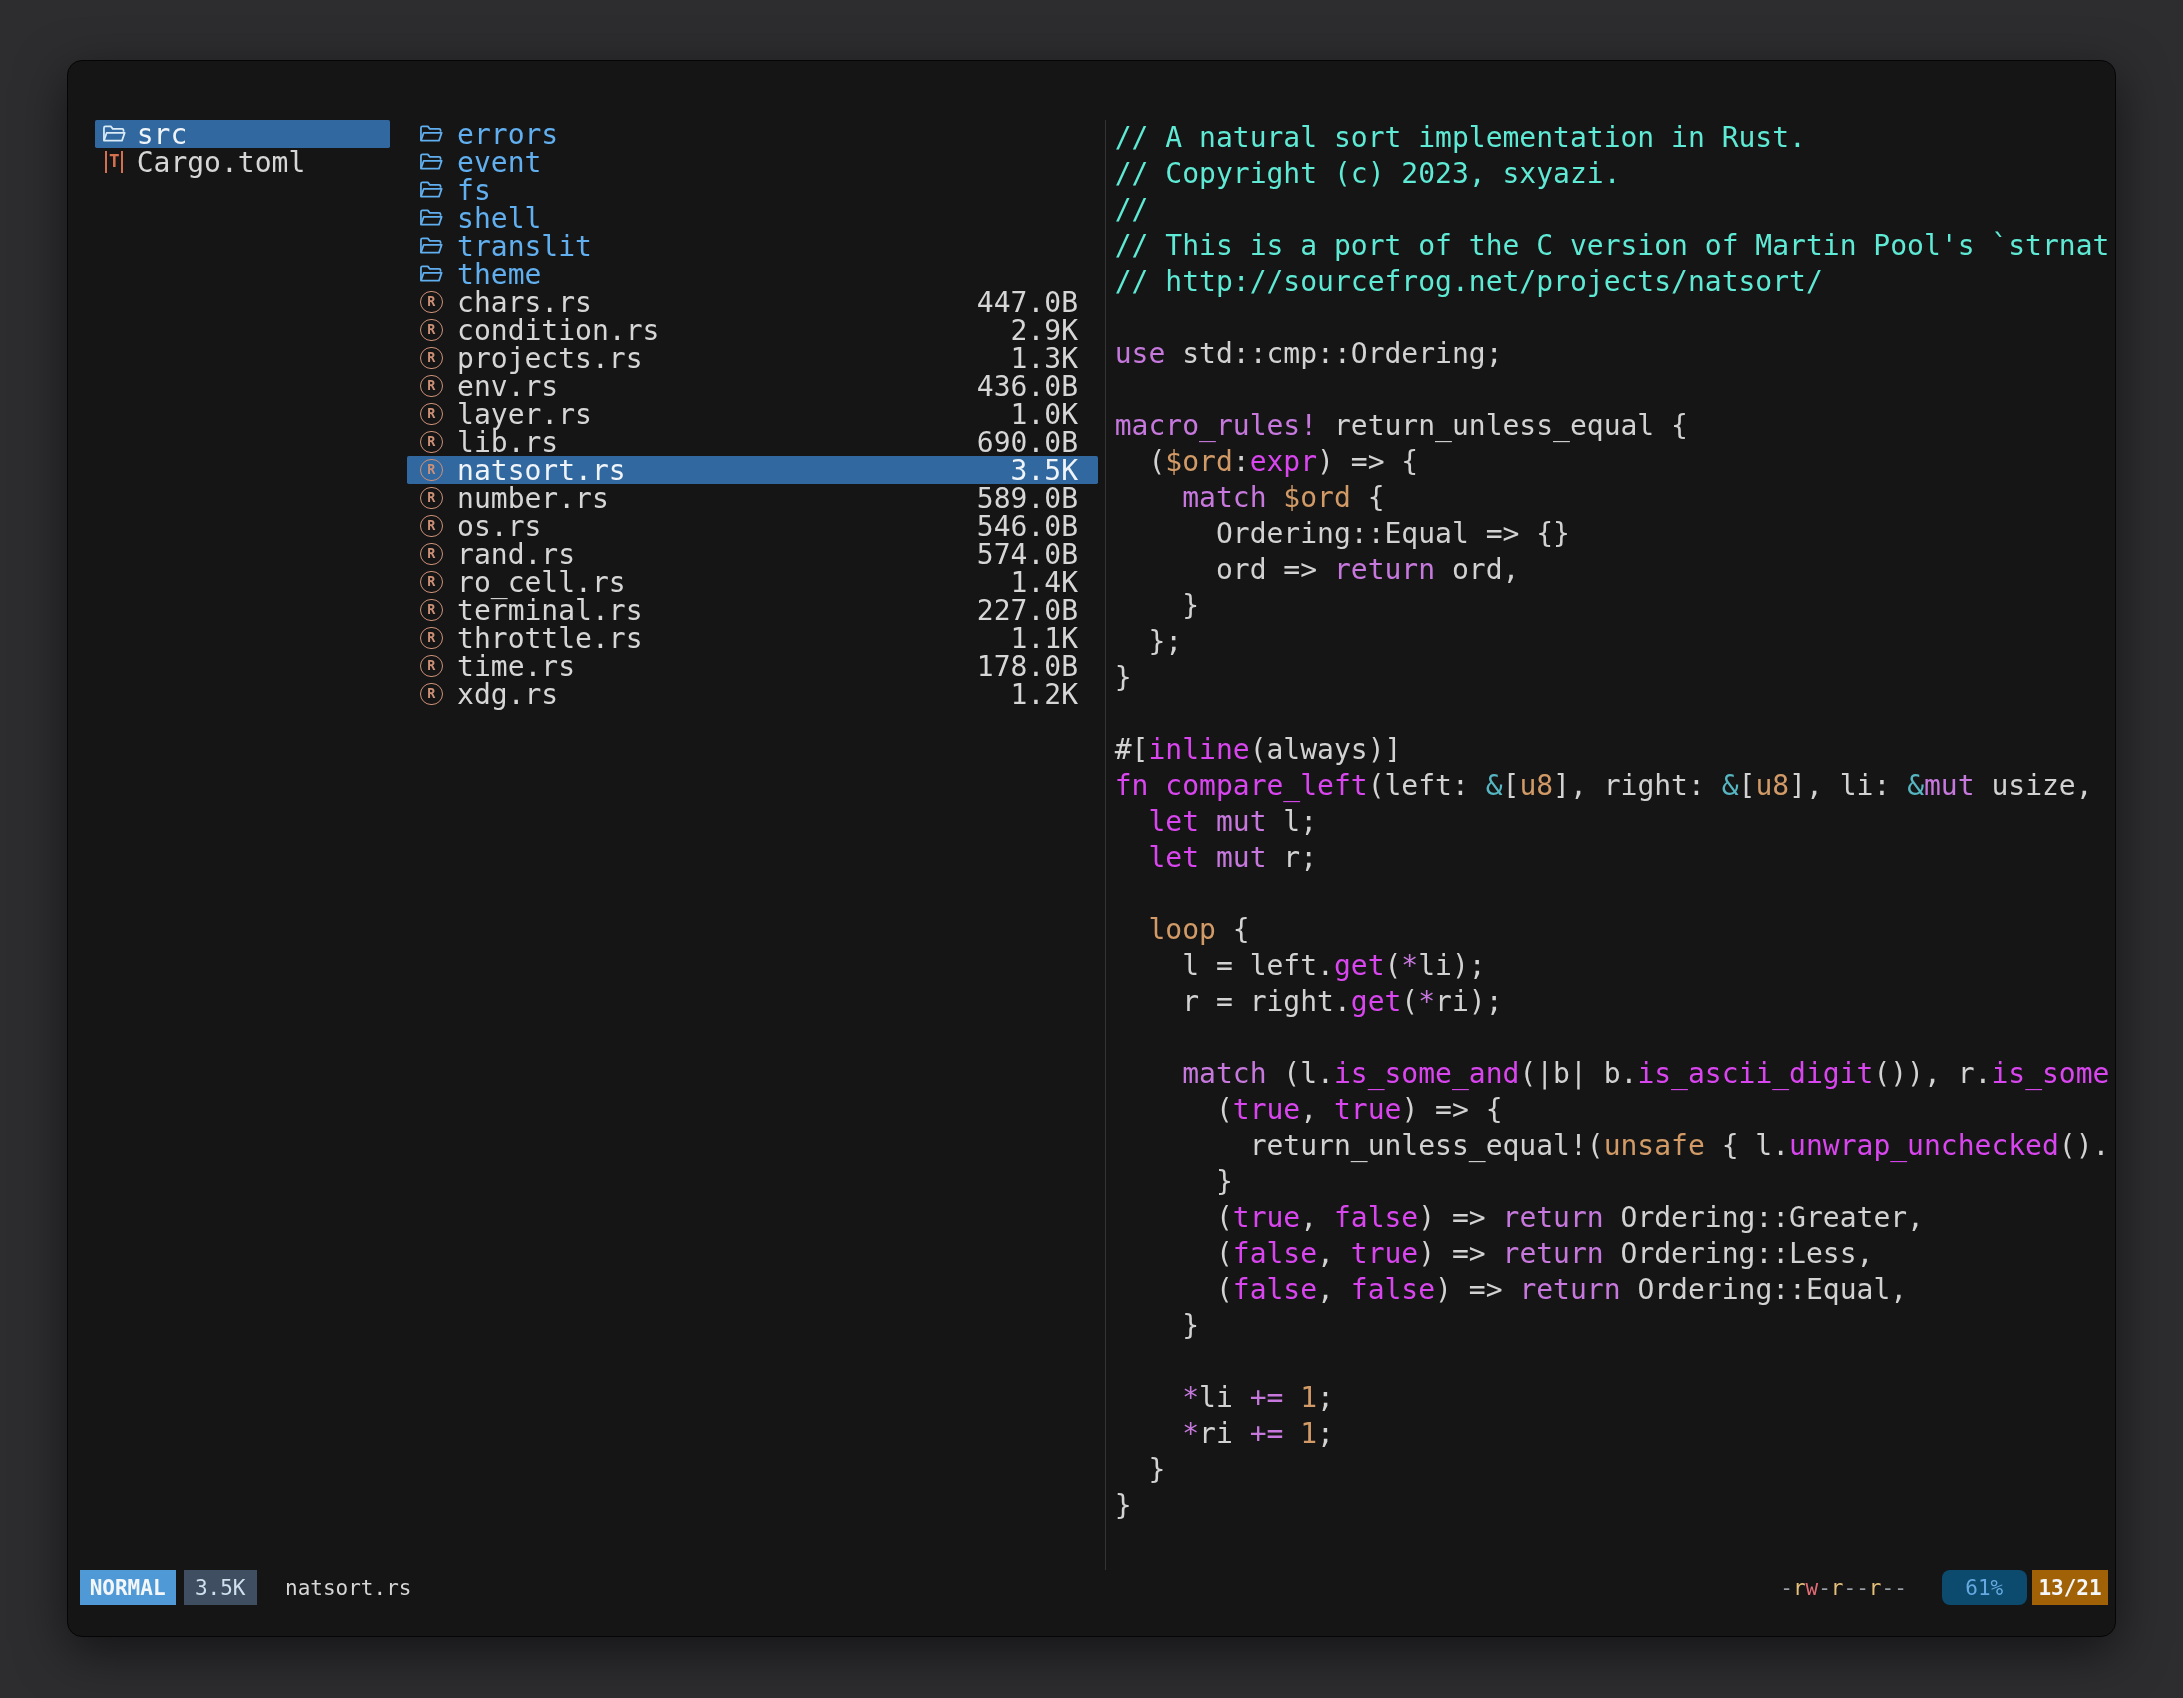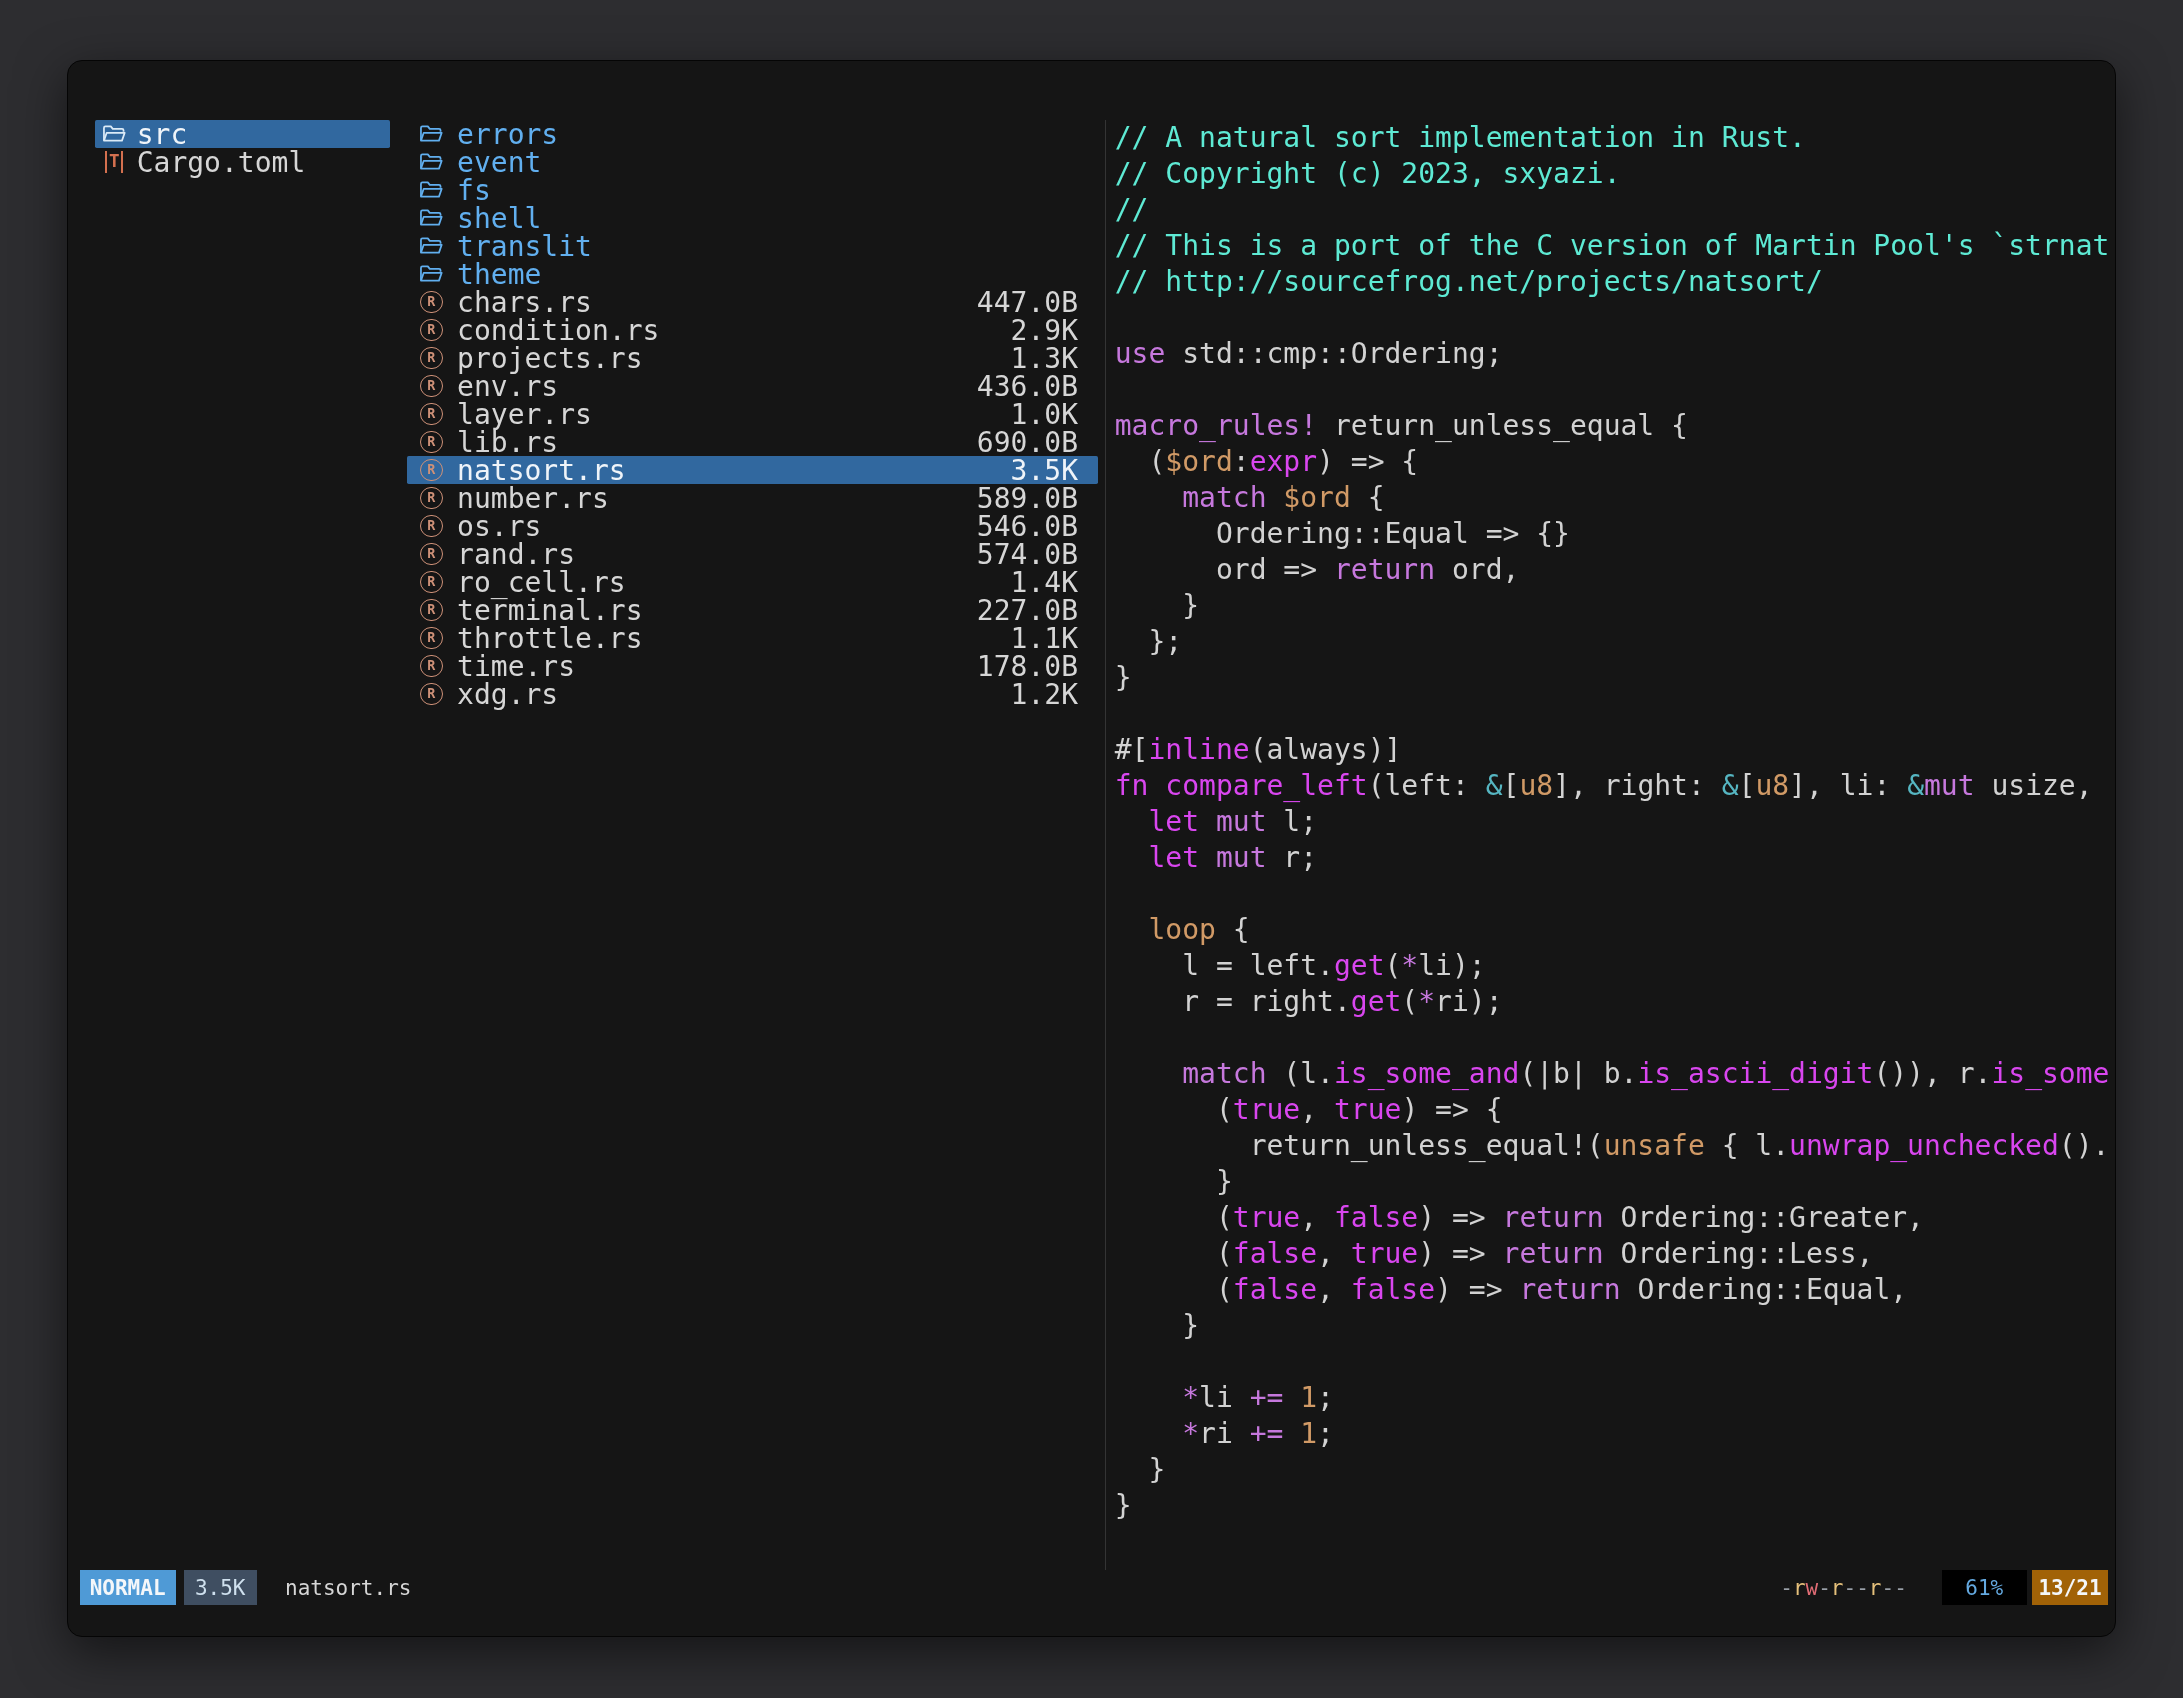--- a/index.html
+++ b/index.html
@@ -51,21 +51,21 @@
 
   .statusbar { height:35px; margin:0 0 31px 0; padding:0 6.7px 0 11.7px;
     display:flex; align-items:stretch; font-size:21px; color:#d6d6d6; }
   .badge { display:flex; align-items:center; }
   .badge-mode { background:#4f9ad6; color:#f4f7fa; font-weight:bold; padding:0 10px; }
   .badge-size { background:#3f4e61; color:#cfe0ee; padding:0 11px; margin-left:8.4px; }
   .filename { display:flex; align-items:center; margin-left:28.5px; }
   .spacer { flex:1; }
   .perms { display:flex; align-items:center; margin-right:35px; letter-spacing:0; }
   .p-d { color:#9aa0a8; } .p-y { color:#e5c07b; } .p-w { color:#e06c75; }
-  .badge-pct { background:#000000; color:#64a9e0; padding:0 23.5px; }
+  .badge-pct { background:#0c4a6e; color:#64a9e0; padding:0 23.5px;border-radius:8px; }
   .badge-pos { background:#a16207; color:#f4f7fa; font-weight:bold; padding:0 6.7px; margin-left:5px; }
 </style>
 </head>
 <body>
 
 <div class="desktop">
   <div class="window">
     <div class="panes">
       <div class="pane parent" id="parent-pane">
           <div class="row selected"><span class="icon folder"><svg class="folder-svg" viewBox="0 0 24 24" fill="none" stroke="currentColor" stroke-width="1.8" stroke-linejoin="round">

